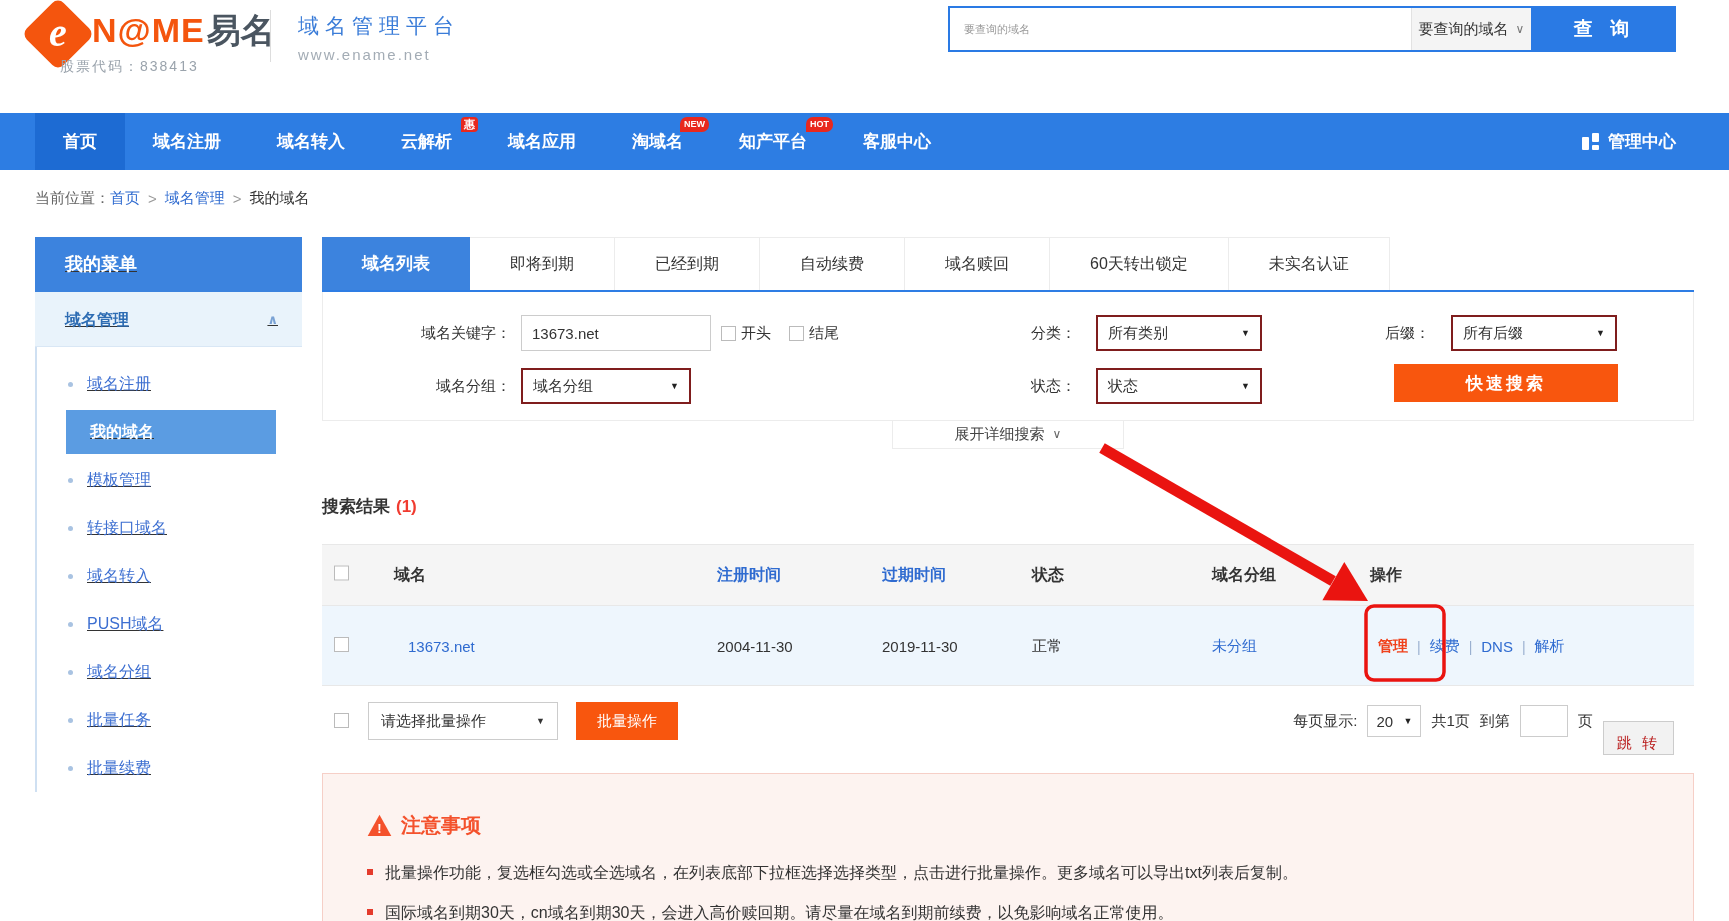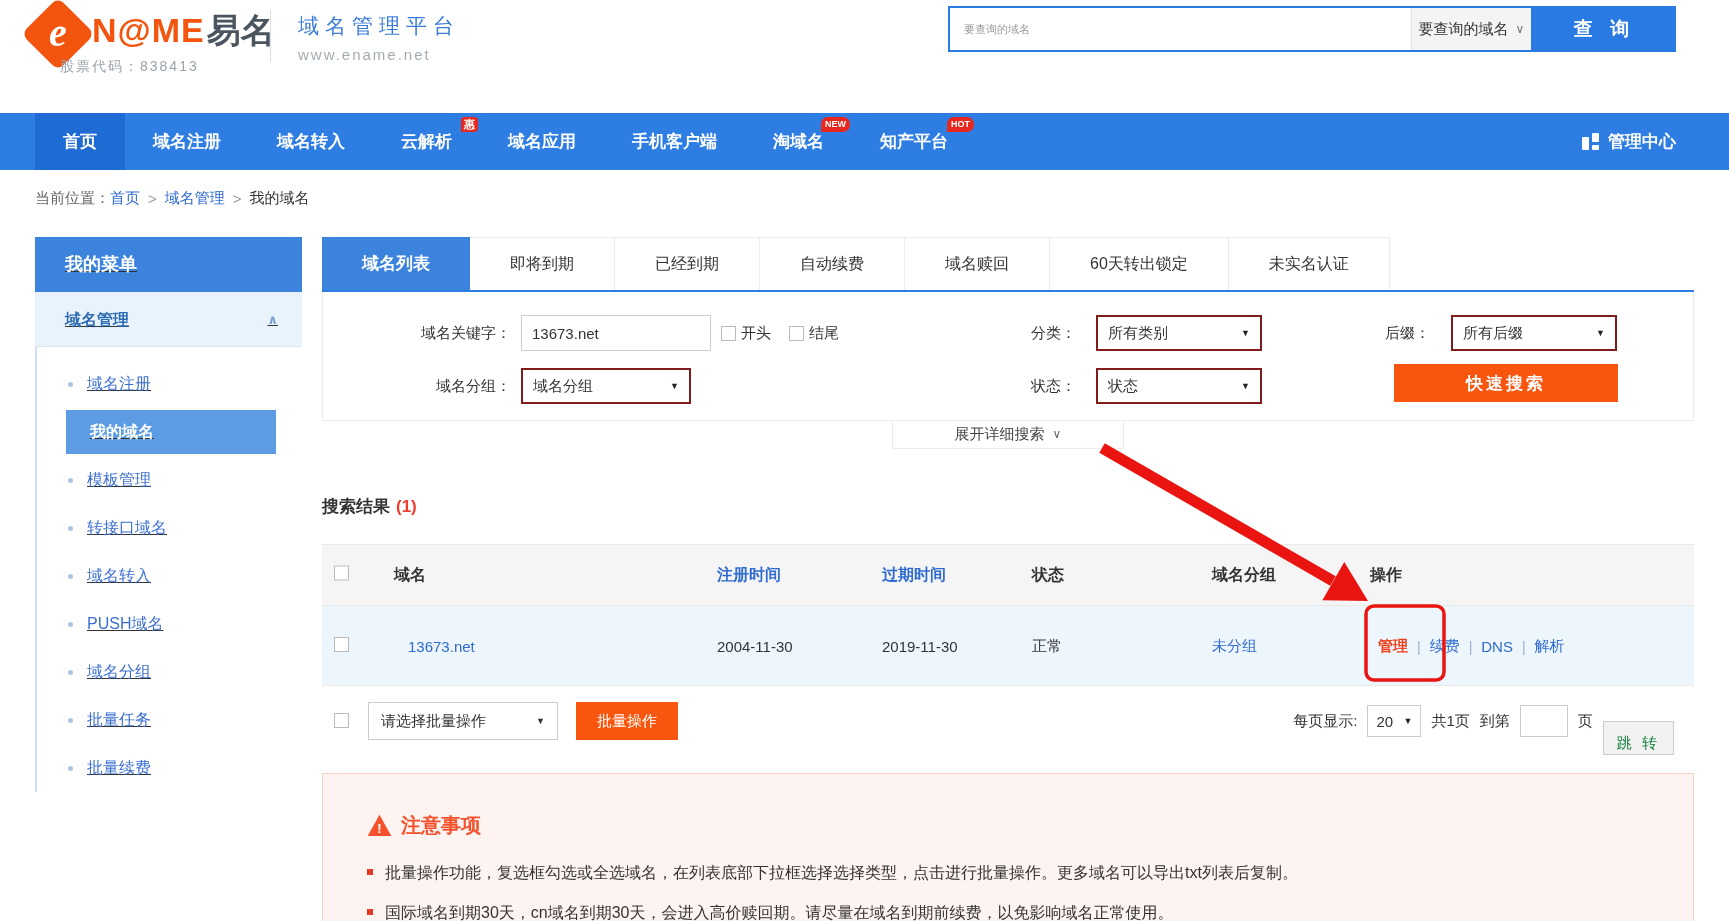--- a/index.html
+++ b/index.html
@@ -90,21 +90,21 @@
   .actions .sep::before { content:"|"; color:#9ab0d0; font-size:14px; }
   .act-manage { color:#f0421c; font-weight:bold; cursor:pointer; }
   
   .batch-bar { position:relative; margin-top:16px; height:38px; }
   .batch-bar .chk-box { position:absolute; left:12px; top:11px; }
   .batch-select { position:absolute; left:46px; top:0; width:190px; height:38px; border:1px solid #ccc; background:#fff; display:flex; align-items:center; justify-content:space-between; padding:0 12px; font-size:15px; color:#333; cursor:pointer; }
   .batch-btn { position:absolute; left:254px; top:0; width:102px; height:38px; background:#f8560e; color:#fff; border:none; font-size:15px; font-weight:normal; cursor:pointer; font-family:inherit; }
   .pager { position:absolute; right:20px; top:2px; height:34px; display:flex; align-items:center; gap:10px; font-size:15px; color:#333; }
   .mini-select { width:54px; height:32px; border:1px solid #ccc; display:flex; align-items:center; justify-content:space-between; padding:0 8px; cursor:pointer; background:#fff; }
   .goto-input { width:48px; height:32px; border:1px solid #ccc; outline:none; font-size:15px; padding:0 6px; font-family:inherit; }
-  .jump-btn { height:34px; padding:12px 13px; background:#f2f2f2; border:1px solid #ccc; font-size:15px; color:#15803d; letter-spacing:3px; cursor:pointer; font-family:inherit;margin-top:34px; }
+  .jump-btn { height:34px; padding:12px 13px; background:#f2f2f2; border:1px solid #ccc; font-size:15px; color:#b91c1c; letter-spacing:3px; cursor:pointer; font-family:inherit;margin-top:34px; }
   
   .notice { margin-top:33px; background:#fdf3f0; border:1px solid #f6cfc7; padding:38px 30px 30px 44px; height:200px; }
   .notice-title { display:flex; align-items:center; gap:9px; font-size:20px; font-weight:bold; color:#f4512c; }
   .notice-list { list-style:none; margin-top:22px; }
   .notice-list li { position:relative; font-size:16px; color:#333; line-height:1.45; padding-left:18px; margin-bottom:17px; }
   .notice-list li::before { content:""; position:absolute; left:0; top:8px; width:6px; height:6px; background:#e43b2c; }
   
   .annotation { position:absolute; left:0; top:0; pointer-events:none; z-index:50; }
 </style>
 </head>
@@ -144,29 +144,29 @@
       <span>域名转入</span>
     </div>
   <div class="nav-item">
       <span>云解析</span>
       <span class="nav-badge b-cn">惠</span>
     </div>
   <div class="nav-item">
       <span>域名应用</span>
     </div>
   <div class="nav-item">
-      <span>手机客户端</span>
-    </div>
-  <div class="nav-item">
       <span>淘域名</span>
       <span class="nav-badge">NEW</span>
     </div>
   <div class="nav-item">
       <span>知产平台</span>
       <span class="nav-badge">HOT</span>
+    </div>
+  <div class="nav-item">
+      <span>客服中心</span>
     </div>
   <div class="nav-manage">
     <svg width="17" height="17" viewBox="0 0 17 17" fill="#fff">
         <rect x="0" y="4" width="7" height="13" rx="1"></rect>
         <rect x="10" y="0" width="7" height="9" rx="1"></rect>
         <rect x="10" y="12" width="7" height="5" rx="1"></rect>
       </svg>
     <span>管理中心</span>
   </div>
 </div>

